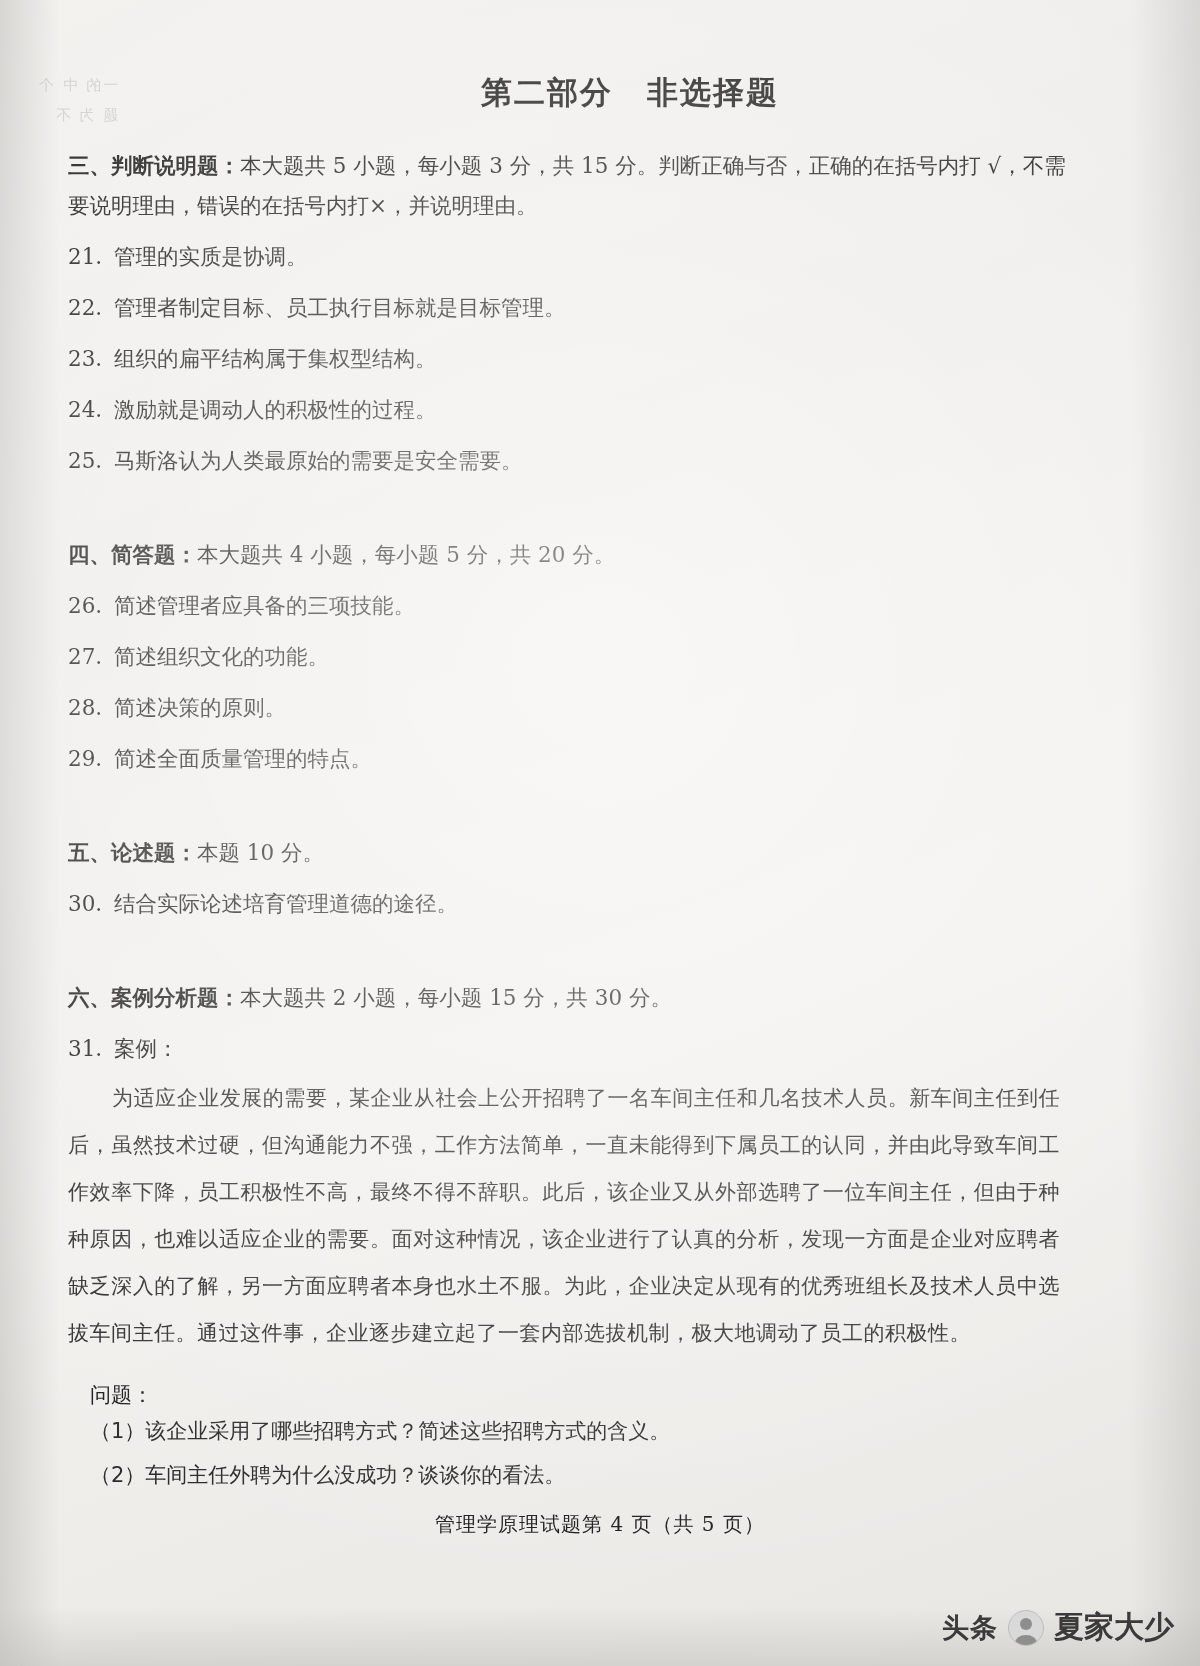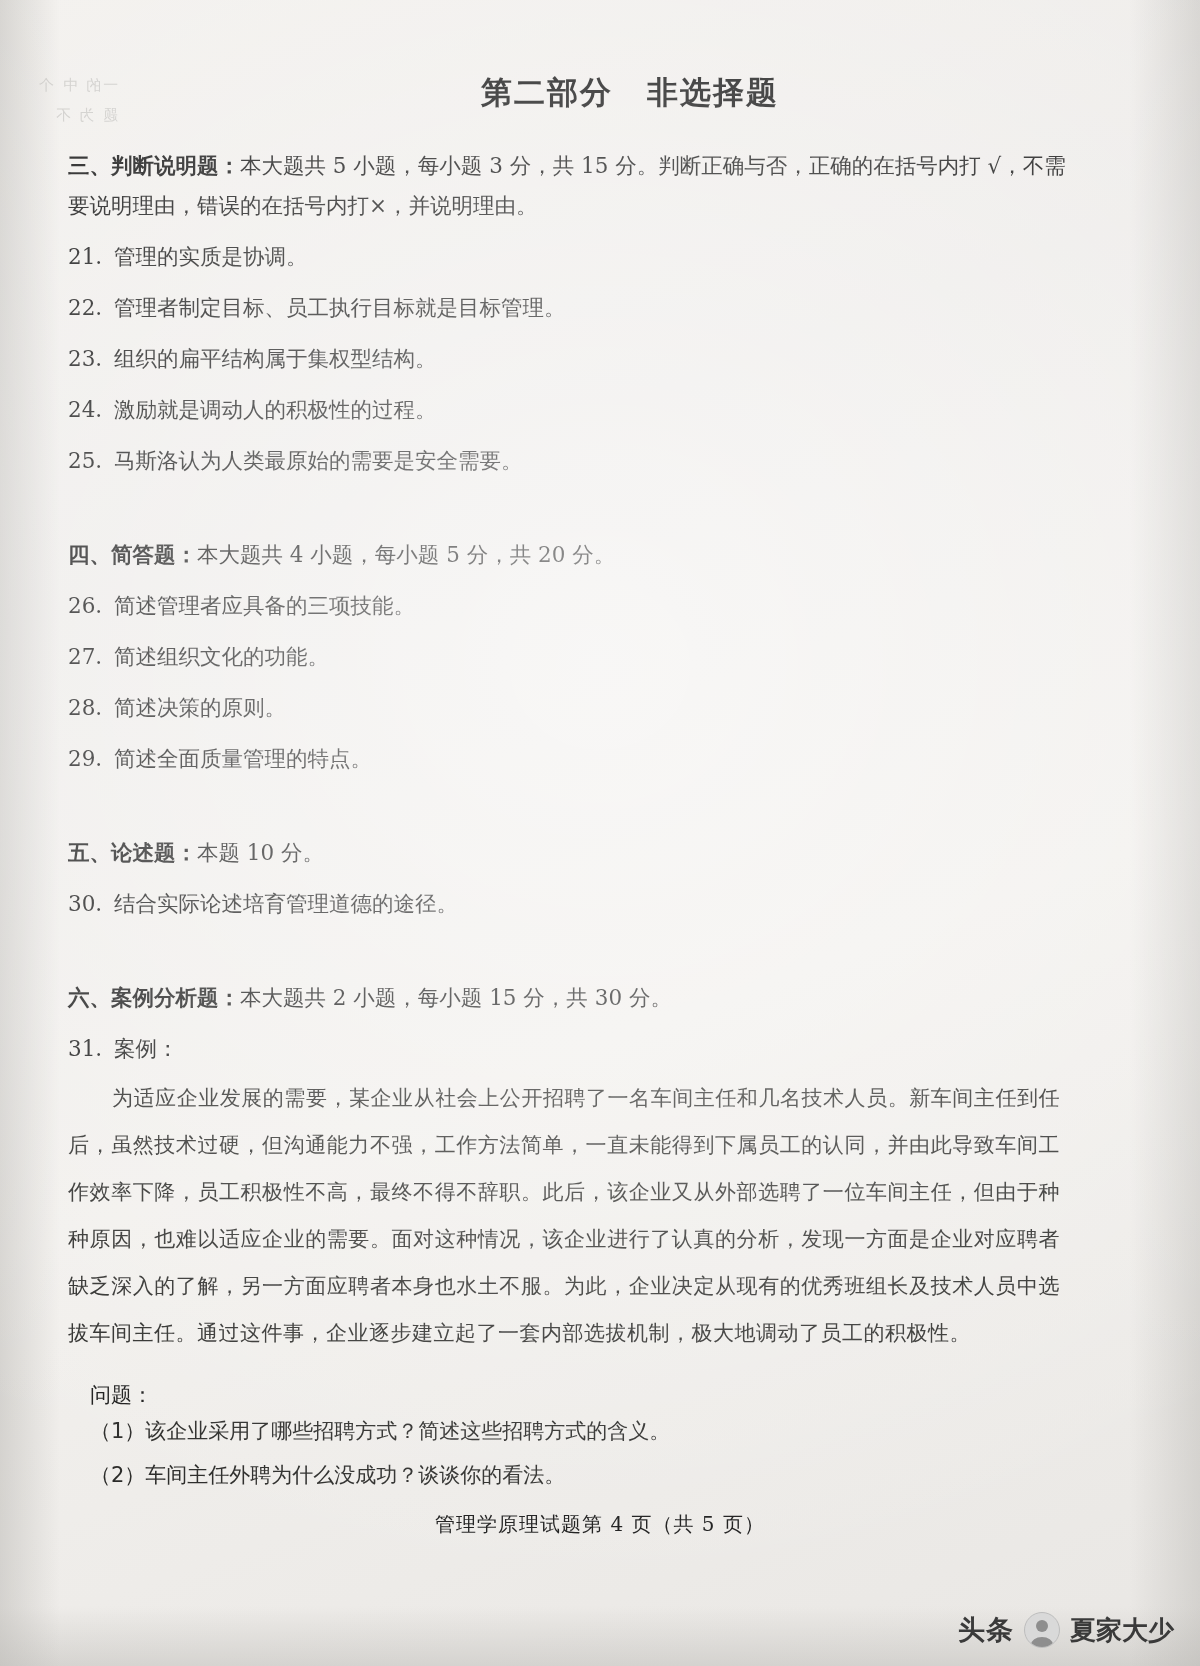--- a/index.html
+++ b/index.html
@@ -185,21 +185,21 @@
     position: absolute;
     left: 50%;
     bottom: -6px;
     width: 22px;
     height: 16px;
     border-radius: 50% 50% 0 0;
     background: #8e8e8e;
     transform: translateX(-50%);
   }
   .wm-name {
-    font-size: 26px;
+    font-size: 30px;
     font-weight: 700;
     color: #3a3a3a;
     font-family: Liberation Sans, sans-serif;
   }
 </style>
 </head>
 <body>
 
 <div class="page">
 

